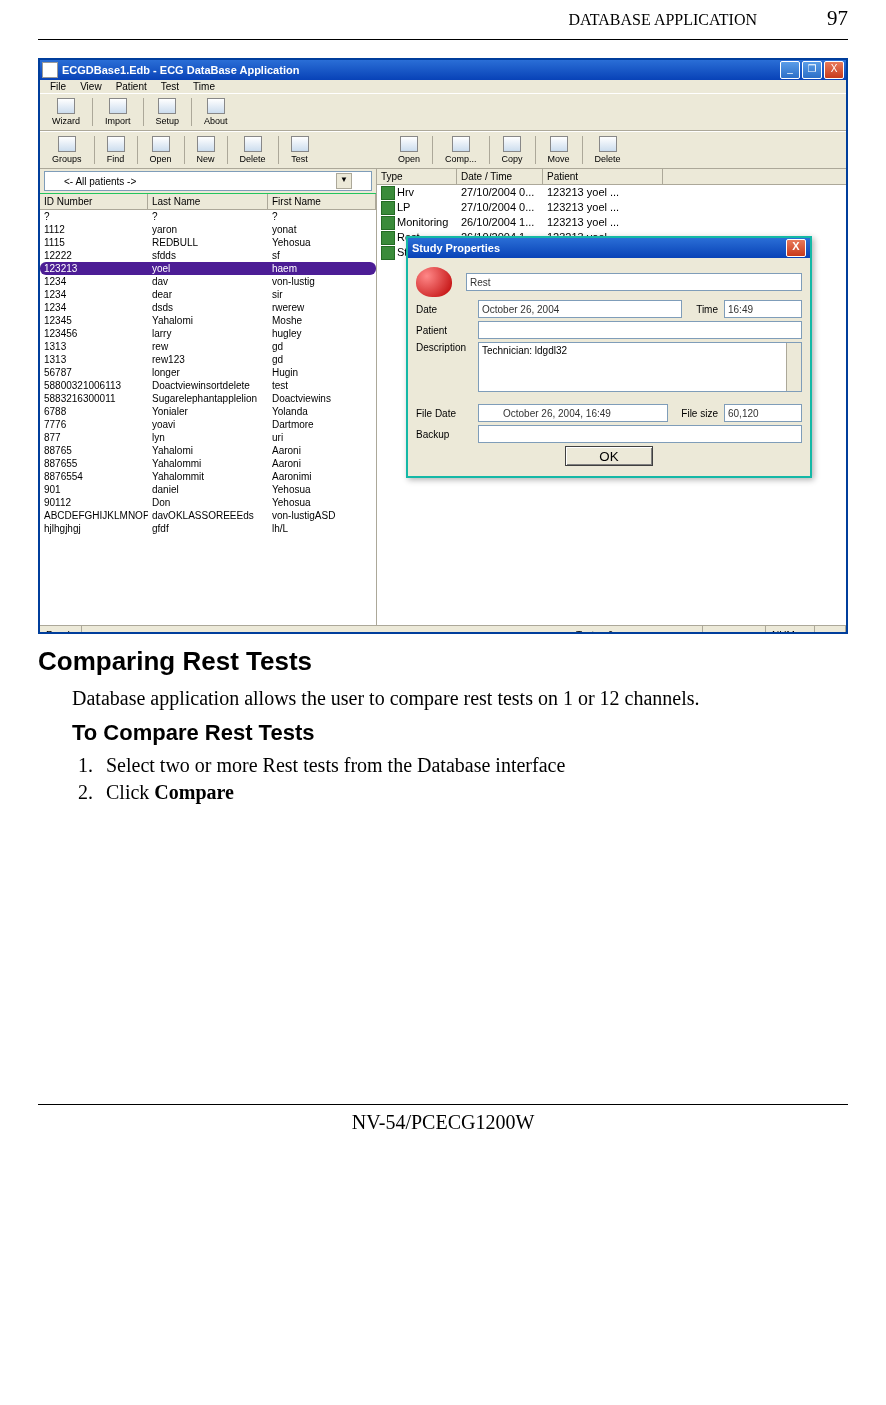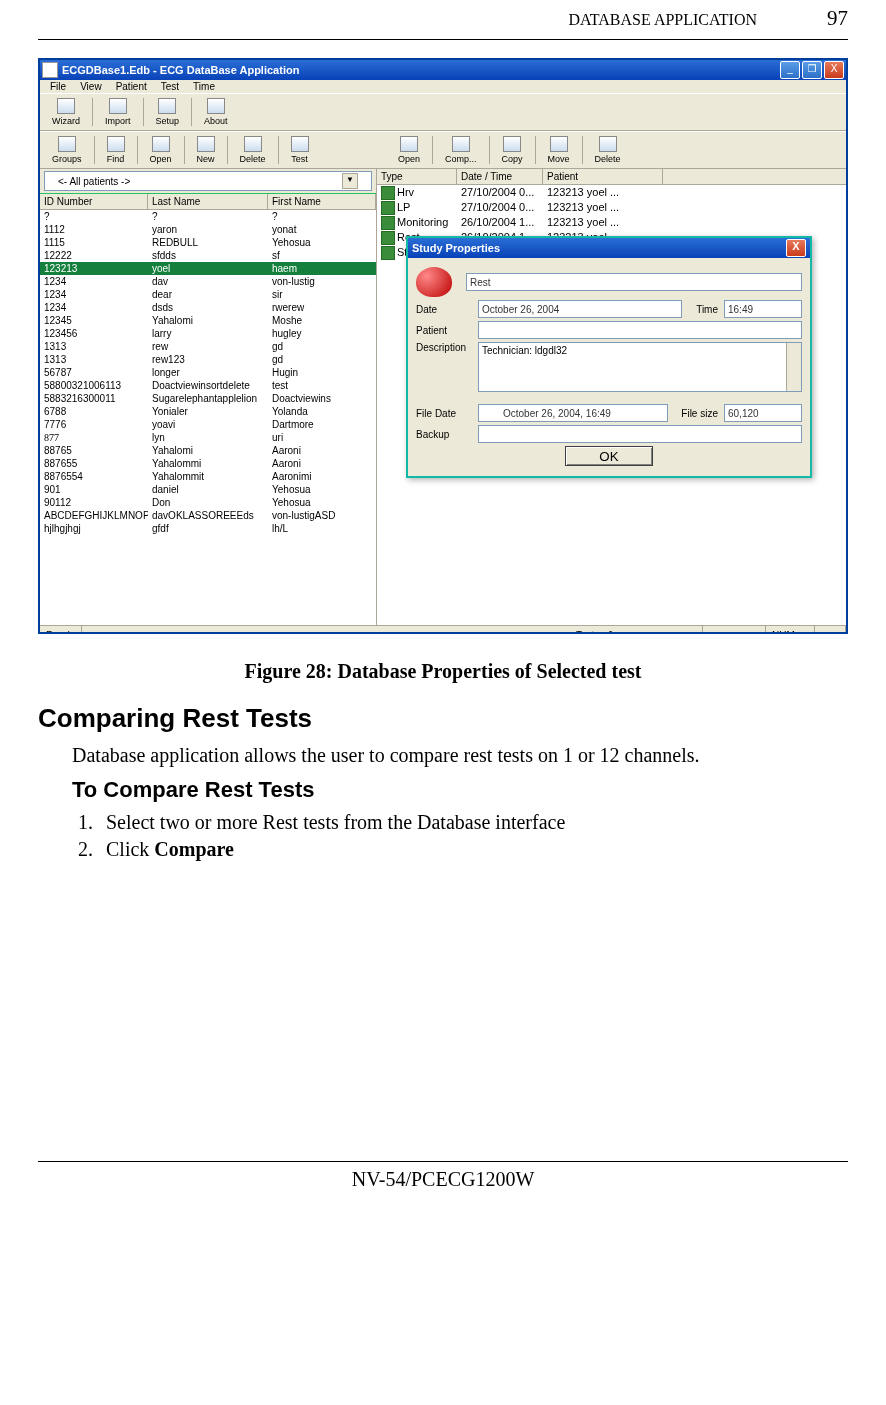--- a/index.html
+++ b/index.html
@@ -120,21 +120,21 @@
     overflow: hidden;
   }
   .combo {
     margin: 2px 4px;
     height: 18px;
     background: #fff;
     border: 1px solid #7f9db9;
     font-size: 10px;
     display: flex;
     align-items: center;
-    padding: 0 13px;
+    padding: 0 19px;
     justify-content: space-between;
   }
   .combo .arrow {
     width: 14px; height: 14px;
     background: #ece9d8;
     border: 1px solid #aca899;
     text-align: center;
     line-height: 12px;
     font-size: 8px;
   }
@@ -153,21 +153,21 @@
   .table-body {
     background: #fff;
     flex: 1;
     overflow: hidden;
   }
   .row {
     display: flex;
     font-size: 10px;
     line-height: 13px;
   }
-  .row.selected { background: #15803d; color: #fff; }
+  .row.selected { background: #4c1d95; color: #fff; border-radius: 6px; }
   .cell {
     padding: 0 4px;
     box-sizing: border-box;
     white-space: nowrap;
     overflow: hidden;
   }
   .right-headers { display: flex; border-bottom: 1px solid #aca899; }
   .right-col {
     border-right: 1px solid #aca899;
     padding: 2px 4px;
@@ -515,21 +515,21 @@
               <div class="cell" style="width: 108px;">6788</div>
               <div class="cell" style="width: 120px;">Yonialer</div>
               <div class="cell" style="width: 108px;">Yolanda</div>
             </div>
             <div class="row">
               <div class="cell" style="width: 108px;">7776</div>
               <div class="cell" style="width: 120px;">yoavi</div>
               <div class="cell" style="width: 108px;">Dartmore</div>
             </div>
             <div class="row">
-              <div class="cell" style="width: 108px; font-family: Liberation Serif, serif;">877</div>
+              <div class="cell" style="width: 108px;">877</div>
               <div class="cell" style="width: 120px;">lyn</div>
               <div class="cell" style="width: 108px;">uri</div>
             </div>
             <div class="row">
               <div class="cell" style="width: 108px;">88765</div>
               <div class="cell" style="width: 120px;">Yahalomi</div>
               <div class="cell" style="width: 108px;">Aaroni</div>
             </div>
             <div class="row">
               <div class="cell" style="width: 108px;">887655</div>
@@ -645,21 +645,20 @@
         </div>
         <div class="dlg-row">
           <div class="dlg-label">Backup</div>
           <div class="dlg-field ro"></div>
         </div>
         <button class="ok-btn">OK</button>
       </div>
     </div>
   </div>
 
-  <div class="figure-caption">Figure 28: Database Properties of Selected test</div>
 
   <h2 class="section">Comparing Rest Tests</h2>
   <p class="body-text">Database application allows the user to compare rest tests on 1 or 12 channels.</p>
   <h3 class="subsection">To Compare Rest Tests</h3>
   <ol class="steps" id="steps">
       <li>Select two or more Rest tests from the Database interface</li>
       <li>Click <strong>Compare</strong></li>
     </ol>
 
   <div class="footer">NV-54/PCECG1200W</div>

